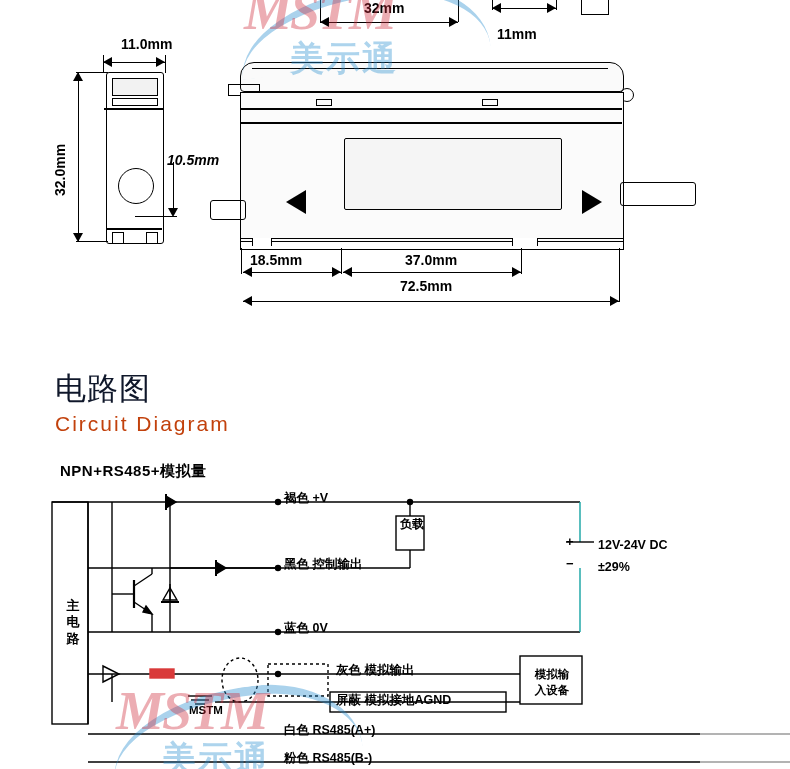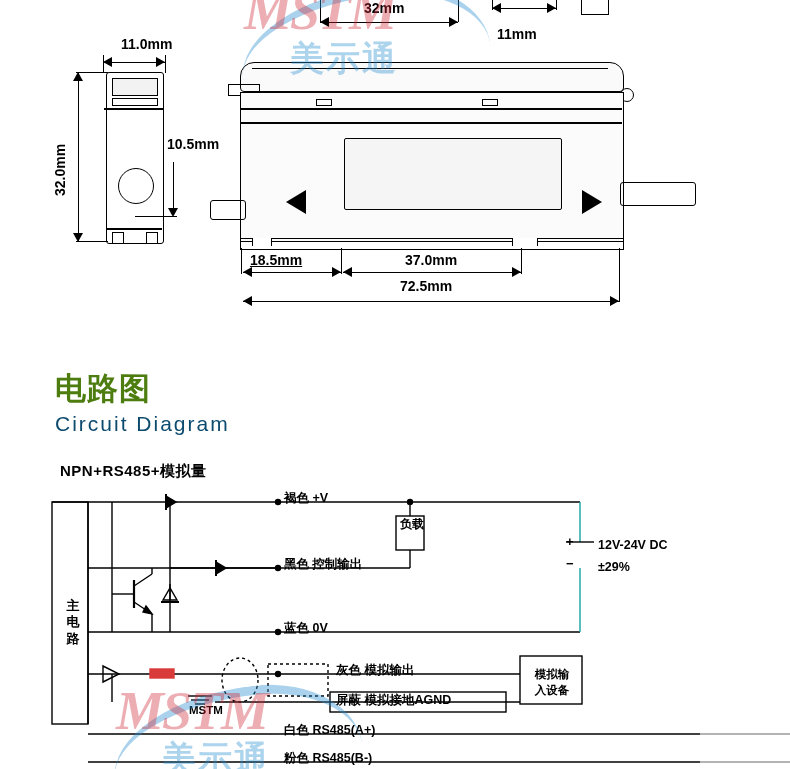--- a/index.html
+++ b/index.html
@@ -32,27 +32,27 @@
     transform:rotate(-6deg);
   }
 
   
   .dimline { background:#000; height:1px; }
   .dimlabel { font-size:14px; font-weight:bold; }
 
   
   .h-cn {
     position:absolute; left:55px; top:368px;
-    font-size:31px; font-weight:bold; color:#4d7c0f;
+    font-size:31px; font-weight:normal; color:#0f172a;
     font-family:"Liberation Sans", sans-serif;
     letter-spacing:1px;
   }
   .h-en {
     position:absolute; left:55px; top:412px;
-    font-size:21px; color:#0c4a6e; letter-spacing:2px;
+    font-size:21px; color:#c2410c; letter-spacing:2px;
   }
   .circuit-title {
     position:absolute; left:60px; top:462px;
     font-size:15px; font-weight:bold; letter-spacing:.5px;
   }
 
   
   #circuit { position:absolute; left:0; top:480px; width:790px; height:289px; }
 
   .lbl { position:absolute; font-size:12.5px; font-weight:bold; white-space:nowrap; }
@@ -103,21 +103,21 @@
     <div class="abs" style="left:112px; top:232px; width:10px; height:10px; border:1px solid #000;"></div>
     <div class="abs" style="left:146px; top:232px; width:10px; height:10px; border:1px solid #000;"></div>
 
     <div class="abs dimlabel" style="left:52px; top:196px; transform:rotate(-90deg); transform-origin:left top; white-space:nowrap;">32.0mm</div>
     <div class="abs" style="left:78px; top:72px; width:1px; height:170px; background:#000;"></div>
     <div class="abs" style="left:73px; top:72px; width:0;height:0;border-left:5px solid transparent;border-right:5px solid transparent;border-bottom:9px solid #000;"></div>
     <div class="abs" style="left:73px; top:233px; width:0;height:0;border-left:5px solid transparent;border-right:5px solid transparent;border-top:9px solid #000;"></div>
     <div class="abs" style="left:76px; top:72px; width:32px; height:1px; background:#000;"></div>
     <div class="abs" style="left:76px; top:241px; width:32px; height:1px; background:#000;"></div>
 
-    <div class="abs dimlabel" style="left:167px; top:136px;">10.5mm</div>
+    <div class="abs dimlabel" style="left:167px; top:152px;font-style:italic;">10.5mm</div>
     <div class="abs" style="left:173px; top:162px; width:1px; height:50px; background:#000;"></div>
     <div class="abs" style="left:168px; top:208px; width:0;height:0;border-left:5px solid transparent;border-right:5px solid transparent;border-top:9px solid #000;"></div>
     <div class="abs" style="left:135px; top:216px; width:42px; height:1px; background:#000;"></div>
   </div>
 
   <div class="abs">
 
     <div class="abs" style="left:240px; top:62px; width:382px; height:28px; border:1.5px solid #000; border-radius:14px 14px 4px 4px; background:#fafafa;"></div>
     <div class="abs" style="left:252px; top:68px; width:356px; height:1px; background:#000;"></div>
     <div class="abs" style="left:620px; top:88px; width:12px; height:12px; border:1.5px solid #000; border-radius:50%;"></div>
@@ -135,21 +135,21 @@
     <div class="abs" style="left:286px; top:190px; width:0;height:0;border-top:12px solid transparent;border-bottom:12px solid transparent;border-right:20px solid #000;"></div>
     <div class="abs" style="left:582px; top:190px; width:0;height:0;border-top:12px solid transparent;border-bottom:12px solid transparent;border-left:20px solid #000;"></div>
 
     <div class="abs" style="left:210px; top:200px; width:34px; height:18px; border:1.5px solid #000; border-radius:3px;"></div>
     <div class="abs" style="left:620px; top:182px; width:74px; height:22px; border:1.5px solid #000; border-radius:3px;"></div>
 
     <div class="abs" style="left:240px; top:238px; width:382px; height:10px; border:1.5px solid #000;"></div>
     <div class="abs" style="left:252px; top:238px; width:18px; height:8px; background:#fff; border-left:1.5px solid #000; border-right:1.5px solid #000;"></div>
     <div class="abs" style="left:512px; top:238px; width:24px; height:8px; background:#fff; border-left:1.5px solid #000; border-right:1.5px solid #000;"></div>
 
-    <div class="abs dimlabel" style="left:250px; top:252px;text-decoration:underline;">18.5mm</div>
+    <div class="abs dimlabel" style="left:250px; top:252px;">18.5mm</div>
     <div class="abs dimline" style="left:243px; top:272px; width:98px;"></div>
     <div class="abs" style="left:243px; top:267px; width:0;height:0;border-top:5px solid transparent;border-bottom:5px solid transparent;border-right:9px solid #000;"></div>
     <div class="abs" style="left:332px; top:267px; width:0;height:0;border-top:5px solid transparent;border-bottom:5px solid transparent;border-left:9px solid #000;"></div>
     <div class="abs" style="left:241px; top:248px; width:1px; height:26px; background:#000;"></div>
     <div class="abs" style="left:341px; top:248px; width:1px; height:26px; background:#000;"></div>
 
     <div class="abs dimlabel" style="left:405px; top:252px;">37.0mm</div>
     <div class="abs dimline" style="left:343px; top:272px; width:178px;"></div>
     <div class="abs" style="left:343px; top:267px; width:0;height:0;border-top:5px solid transparent;border-bottom:5px solid transparent;border-right:9px solid #000;"></div>
     <div class="abs" style="left:512px; top:267px; width:0;height:0;border-top:5px solid transparent;border-bottom:5px solid transparent;border-left:9px solid #000;"></div>
@@ -254,21 +254,21 @@
     <div>主</div>
     <div>电</div>
     <div>路</div>
   </div>
 
   <div class="lbl" style="left:400px; top:38px; width:22px; line-height:1.15; font-size:12px;">
     <span>负载</span>
   </div>
 
   <div class="lbl" style="left:284px; top:10px;">褐色 +V</div>
-  <div class="lbl" style="left:284px; top:76px;font-family:Liberation Serif, serif;">黑色 控制输出</div>
+  <div class="lbl" style="left:284px; top:76px;">黑色 控制输出</div>
   <div class="lbl" style="left:284px; top:140px;">蓝色 0V</div>
   <div class="lbl" style="left:336px; top:182px;">灰色  模拟输出</div>
   <div class="lbl" style="left:336px; top:212px;">屏蔽  模拟接地AGND</div>
   <div class="lbl" style="left:284px; top:242px;">白色 RS485(A+)</div>
   <div class="lbl" style="left:284px; top:270px;">粉色 RS485(B-)</div>
 
   <div class="lbl" style="left:189px; top:224px; font-size:11.5px;">MSTM</div>
 
   
   <div class="lbl" style="left:566px; top:54px; font-size:13px;">+</div>

